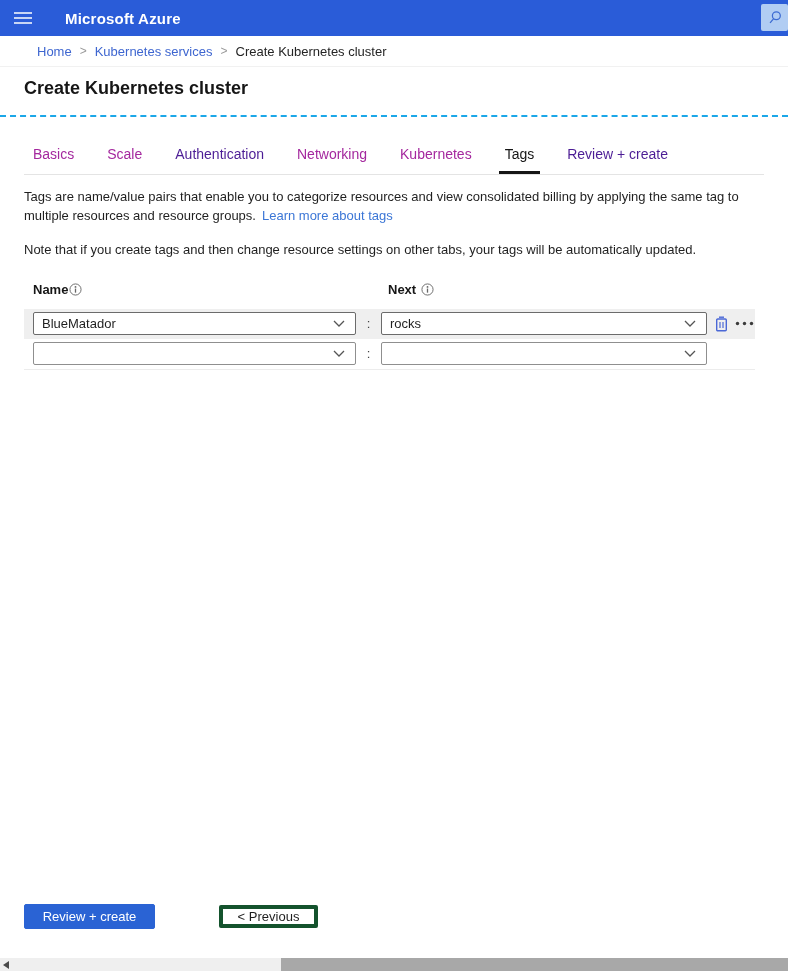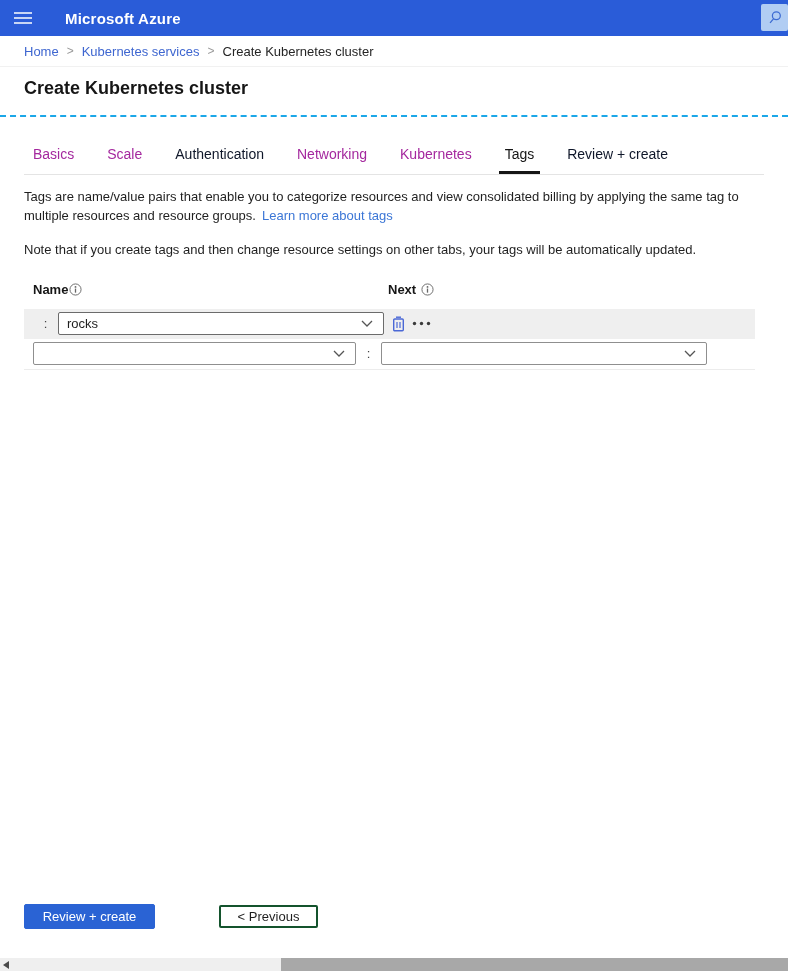--- a/index.html
+++ b/index.html
@@ -10,36 +10,36 @@
   
   .topbar { height:36px; background:#2a5cd8; display:flex; align-items:center; position:relative;text-align:right; }
   .hamburger { width:36px; height:36px; margin-left:5px; display:flex; flex-direction:column;
     justify-content:center; align-items:center; gap:3px; cursor:pointer; background:transparent; border:none; }
   .hamburger span { display:block; width:18px; height:2px; background:#c8d6f5; }
   .app-title { color:#ffffff; font-size:15px; font-weight:bold; margin-left:24px; letter-spacing:.2px; }
   .searchbtn { position:absolute; right:0; top:4px; width:27px; height:27px; background:#b1cdf3;
     border:none; border-radius:2px; display:flex; align-items:center; justify-content:center; cursor:pointer; }
 
   
-  .breadcrumb { height:31px; display:flex; align-items:center; padding-left:24px; font-size:13px;
+  .breadcrumb { height:31px; display:flex; align-items:center; padding-left:37px; font-size:13px;
     border-bottom:1px solid #f1f1f1; }
   .crumb-link { color:#3e66d0; text-decoration:none; cursor:pointer; }
   .crumb-sep { color:#9a9a9a; margin:0 8px; font-size:12px; }
   .crumb-current { color:#252525; }
 
   
   .page-title { font-size:18px; font-weight:bold; color:#161616; margin:11px 0 0 24px; }
   .dashed-divider { border-bottom:2px dashed #1ba7e8; margin-top:16px; }
 
   
   .tabs-wrap { margin:29px 24px 0 24px; border-bottom:1px solid #e4e4e4; }
   .tabs { display:flex; column-gap:33px; padding-left:9px; font-size:14px; }
   .tab { padding-bottom:9px; border-bottom:3px solid transparent; cursor:pointer; white-space:nowrap; }
   .tab.visited { color:#a4289e; }
-  .tab.link { color:#0f172a; }
+  .tab.link { color:#4c1d95; }
   .tab.active { color:#161616; border-bottom-color:#161616; padding-left:6px; padding-right:6px;
     margin-left:-6px; margin-right:-6px; }
 
   
   .desc { margin:13px 24px 0 24px; font-size:13px; color:#1f1f1f; line-height:1.45; max-width:722px; }
   .desc a { color:#3b76d6; text-decoration:none; cursor:pointer; margin-left:6px; }
   .note { margin:16px 24px 0 24px; font-size:13px; color:#1f1f1f; }
 
   
   .tagtable { margin:25px 24px 0 24px; width:731px; position:relative; }
@@ -62,21 +62,21 @@
   .colon { width:25px; text-align:center; color:#444444; font-size:13px; }
   .row-actions { display:flex; align-items:center; margin-left:7px; gap:6px; }
   .icon-btn { background:transparent; border:none; padding:0; cursor:pointer; display:flex; align-items:center; }
 
   
   .footer { position:absolute; left:0; top:904px; width:100%; height:26px; }
   .btn-primary { position:absolute; left:24px; top:0; width:131px; height:25px; background:#2a63d4;
     color:#ffffff; border:1px solid #2a63d4; border-radius:2px; font-size:13px;
     font-family:"Liberation Sans", sans-serif; cursor:pointer; }
   .btn-secondary { position:absolute; top:1px; height:23px; background:#ffffff; color:#1f1f1f;
-    border:2px solid #14532d; border-radius:2px; font-size:13px;
+    border:4px solid #14532d; border-radius:2px; font-size:13px;
     font-family:"Liberation Sans", sans-serif; cursor:pointer; }
   .btn-prev { left:219px; width:99px; }
   .btn-next { left:330px; width:171px; }
 
   
   .hscrollbar { position:absolute; left:0; bottom:0; width:788px; height:13px; background:#efefef; }
   .hscroll-arrow { position:absolute; left:3px; top:3px; width:0; height:0;
     border-top:4px solid transparent; border-bottom:4px solid transparent; border-right:6px solid #4a4a4a; cursor:pointer; }
   .hscroll-thumb { position:absolute; left:281px; top:0; width:507px; height:13px; background:#a8a8a8; cursor:pointer; }
 </style>
@@ -142,20 +142,26 @@
         <svg width="13" height="13" viewBox="0 0 14 14">
           <circle cx="7" cy="7" r="6" fill="none" stroke="#666666" stroke-width="1"></circle>
           <circle cx="7" cy="4.2" r="1" fill="#666666"></circle>
           <rect x="6.3" y="6" width="1.4" height="4.4" fill="#666666"></rect>
         </svg>
       </span>
     </span>
   </div>
 
   <div class="tag-row filled">
+    <div class="ddl ddl-name">
+      <span>BlueMatador</span>
+      <svg width="12" height="8" viewBox="0 0 12 8">
+        <path d="M1 1 L6 6 L11 1" fill="none" stroke="#555555" stroke-width="1.3"></path>
+      </svg>
+    </div>
     <span class="colon">:</span>
     <div class="ddl ddl-value">
       <span>rocks</span>
       <svg width="12" height="8" viewBox="0 0 12 8">
         <path d="M1 1 L6 6 L11 1" fill="none" stroke="#555555" stroke-width="1.3"></path>
       </svg>
     </div>
     <span class="row-actions">
       <button class="icon-btn">
         <svg width="15" height="17" viewBox="0 0 15 17">

